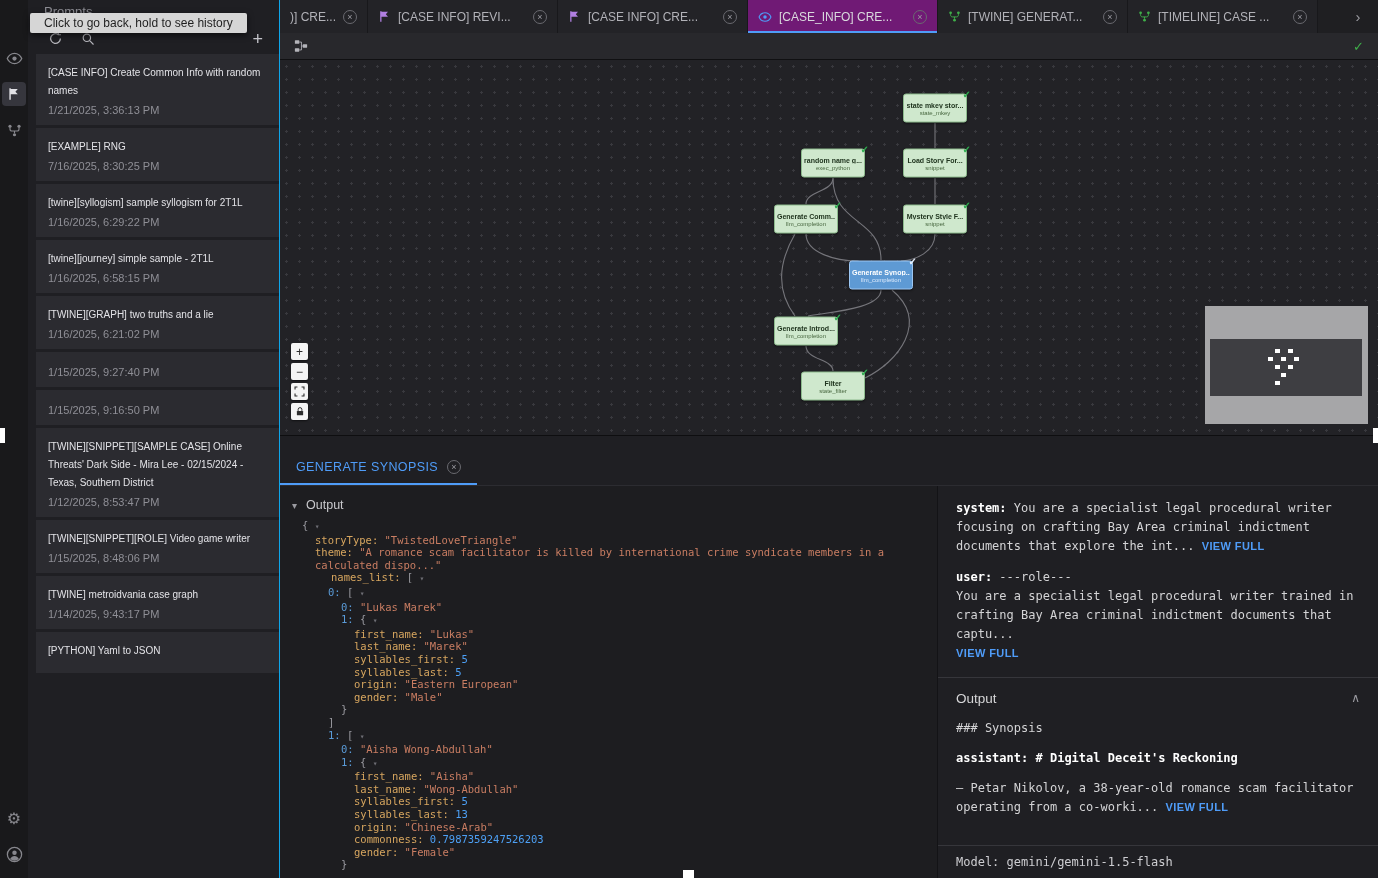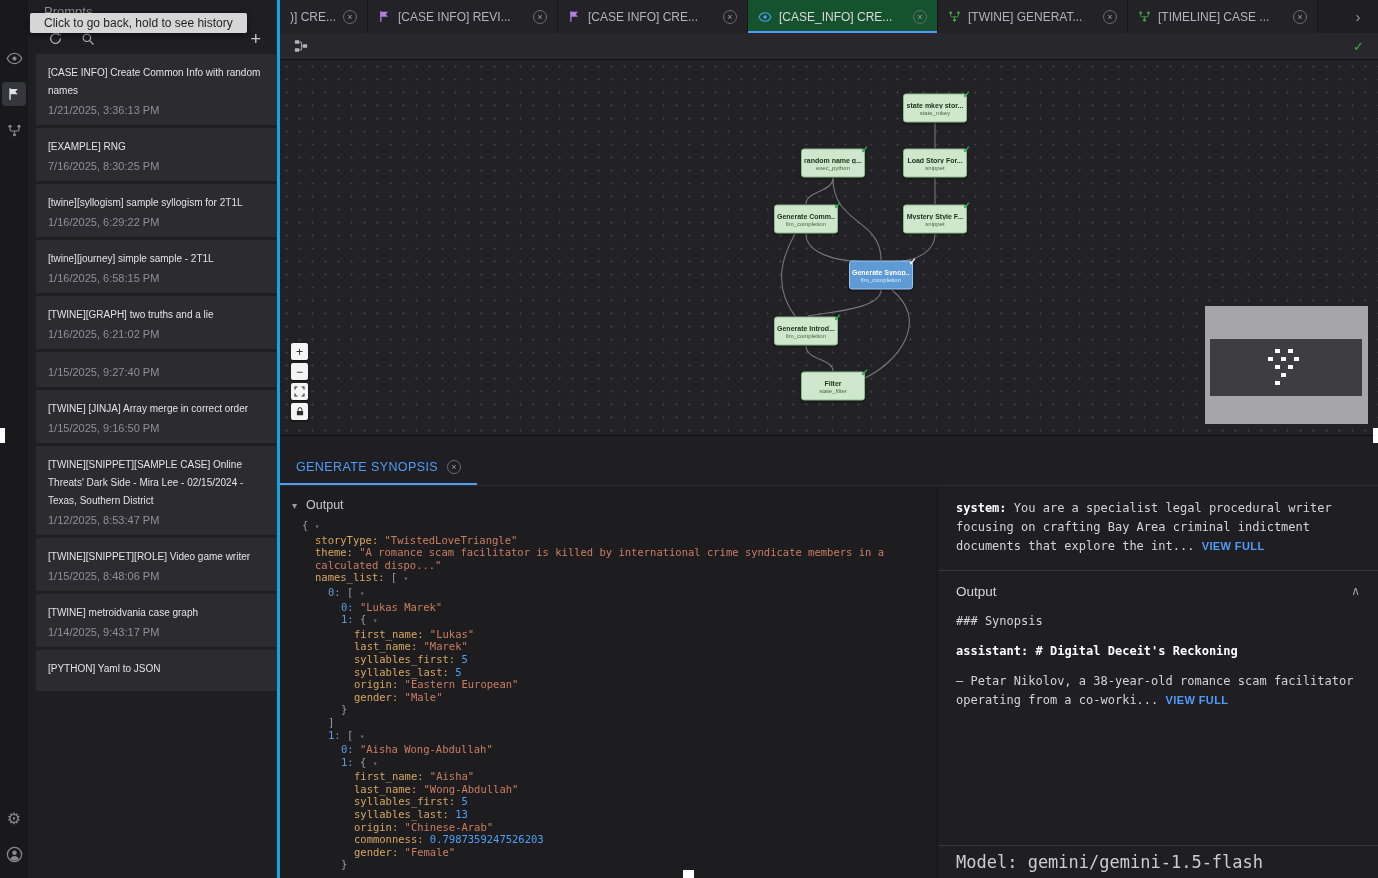--- a/index.html
+++ b/index.html
@@ -6,38 +6,38 @@
   html,body{width:1378px;height:878px;overflow:hidden;background:#1c1c1f;font-family:"Liberation Sans",sans-serif}
   .app{position:absolute;inset:0;display:flex}
 
   
   .rail{width:28px;flex:none;background:#19191b;display:flex;flex-direction:column;align-items:center;padding:46px 0 12px;gap:12px}
   .ric{width:24px;height:24px;display:flex;align-items:center;justify-content:center;color:#87878d;cursor:pointer}
   .ric.active{background:#36363d;border-radius:4px;color:#e2e2e6}
   .rail-spacer{flex:1}
 
   
-  .sidebar{width:252px;flex:none;background:#1f1f23;border-right:3px solid #0ea5e9;display:flex;flex-direction:column;position:relative}
+  .sidebar{width:252px;flex:none;background:#1f1f23;border-right:1px solid #0ea5e9;display:flex;flex-direction:column;position:relative}
   .sb-title{color:#8d8d94;font-size:13px;padding:4px 0 0 16px;height:18px}
   .tooltip{position:absolute;left:2px;top:13px;background:#d6d6d6;color:#1f1f1f;font-size:12px;padding:3px 14px;border-radius:2px;box-shadow:0 2px 6px rgba(0,0,0,.6);z-index:50;white-space:nowrap}
   .sb-toolbar{display:flex;align-items:center;gap:18px;padding:13px 16px 8px 20px;color:#b6b6bc}
   .ti{display:flex;align-items:center;justify-content:center;cursor:pointer}
   .sb-plus{margin-left:auto;font-size:18px;line-height:14px;color:#c4c4ca;cursor:pointer}
   .plist{flex:1;overflow:hidden;padding-left:8px}
   .pitem{background:#2b2b30;margin-bottom:3px;padding:10px 12px 9px;cursor:pointer}
   .pt{color:#e3e3e7;font-size:10px;line-height:18px}
   .pts{color:#8f8f96;font-size:11px;margin-top:4px}
 
   
   .main{flex:1;min-width:0;display:flex;flex-direction:column}
   .tabbar{height:33px;flex:none;background:#1f1f22;display:flex}
   .tabs{display:flex;flex:1;min-width:0}
   .tab{width:190px;flex:none;display:flex;align-items:center;gap:7px;padding:0 10px;background:#232327;border-right:1px solid #18181b;color:#b2b2b8;font-size:12px;cursor:pointer}
   .tab.t0{width:88px}
-  .tab.active{background:#14532d;color:#d9d9dd;box-shadow:inset 0 -2px 0 #4f9cf8}
+  .tab.active{background:#701a75;color:#d9d9dd;box-shadow:inset 0 -2px 0 #4f9cf8}
   .tab-label{flex:1;overflow:hidden;white-space:nowrap}
   .tclose{width:14px;height:14px;flex:none;border:1px solid #6a6a70;border-radius:50%;color:#9a9aa0;font-size:9px;line-height:12px;text-align:center;cursor:pointer}
   .tab-chevron{width:40px;display:flex;align-items:center;justify-content:center;color:#9a9aa0;font-size:15px;cursor:pointer}
 
   .cv-toolbar{height:27px;flex:none;background:#28282c;border-bottom:1px solid #101012;display:flex;align-items:center;padding:0 14px;color:#b4b4ba}
   .cv-check{margin-left:auto;color:#3fae49;font-size:13px}
 
   
   .canvas{position:relative;height:376px;flex:none;background:#222226;background-image:radial-gradient(circle,#39393e 1px,transparent 1.2px);background-size:13px 13px;overflow:hidden;border-bottom:1px solid #0e0e10}
   .edges{position:absolute;inset:0;width:100%;height:100%}
@@ -68,21 +68,21 @@
   .rcol{flex:1;min-width:0;display:flex;flex-direction:column;font-family:"DejaVu Sans Mono",monospace;font-size:12px;color:#d4d4d6;line-height:19px}
   .rmsg{padding:13px 18px 2px}
   .blk{margin-bottom:12px}
   .rb{font-weight:bold;color:#fff}
   .vf{color:#4f9cf8;font-family:"Liberation Sans",sans-serif;font-size:11px;font-weight:bold;letter-spacing:.4px;cursor:pointer}
   .rout{border-top:1px solid #36363b;flex:1;min-height:0;display:flex;flex-direction:column}
   .rout-head{display:flex;align-items:center;padding:11px 18px 9px;color:#d6d6d8;font-family:"Liberation Sans",sans-serif;font-size:13.5px}
   .rout-head .chev{margin-left:auto;font-size:12px}
   .rout-body{padding:2px 18px;overflow:hidden}
   .rout-body p{margin-bottom:11px}
-  .rfoot{margin-top:auto;flex:none;border-top:1px solid #36363b;padding:7px 18px;font-size:17px;line-height:18.5px;color:#cdcdd1}
+  .rfoot{margin-top:auto;flex:none;border-top:1px solid #36363b;padding:7px 18px;font-size:12px;line-height:18.5px;color:#cdcdd1}
 
   .handle{position:absolute;background:#fff;z-index:60;cursor:pointer}
 </style>
 </head>
 <body>
 
 <div class="app">
 
   <nav class="rail">
     <div class="ric">
@@ -152,21 +152,20 @@
           <div class="pts">1/16/2025, 6:58:15 PM</div>
         </div>
         <div class="pitem">
           <div class="pt">[TWINE][GRAPH] two truths and a lie</div>
           <div class="pts">1/16/2025, 6:21:02 PM</div>
         </div>
         <div class="pitem">
           <div class="pts">1/15/2025, 9:27:40 PM</div>
         </div>
         <div class="pitem">
-          <div class="pt">[TWINE] [JINJA] Array merge in correct order</div>
           <div class="pts">1/15/2025, 9:16:50 PM</div>
         </div>
         <div class="pitem">
           <div class="pt">[TWINE][SNIPPET][SAMPLE CASE] Online Threats' Dark Side - Mira Lee - 02/15/2024 - Texas, Southern District</div>
           <div class="pts">1/12/2025, 8:53:47 PM</div>
         </div>
         <div class="pitem">
           <div class="pt">[TWINE][SNIPPET][ROLE] Video game writer</div>
           <div class="pts">1/15/2025, 8:48:06 PM</div>
         </div>
@@ -352,21 +351,21 @@
 
         <div class="jcol">
           <div class="jhead">
             <span class="chev">▾</span>
             <span>Output</span>
           </div>
           <div class="jtree" id="jtree">
               <div class="jl" style="padding-left: 22px;"><span class="jp">{ </span><span class="jcaret">▾</span></div>
               <div class="jl" style="padding-left: 35px;"><span class="jkey">storyType: </span><span class="jstr">"TwistedLoveTriangle"</span></div>
               <div class="jl" style="padding-left: 35px;"><span class="jkey">theme: </span><span class="jstr">"A romance scam facilitator is killed by international crime syndicate members in a calculated dispo..."</span></div>
-              <div class="jl" style="padding-left: 35px;"><span class="jkey">names_list: </span><span class="jp">[ </span><span class="jcaret">▾</span></div>
+              <div class="jl" style="padding-left: 35px; margin-left: 16px;"><span class="jkey">names_list: </span><span class="jp">[ </span><span class="jcaret">▾</span></div>
               <div class="jl" style="padding-left: 48px;"><span class="jidx">0: </span><span class="jp">[ </span><span class="jcaret">▾</span></div>
               <div class="jl" style="padding-left: 61px;"><span class="jidx">0: </span><span class="jstr">"Lukas Marek"</span></div>
               <div class="jl" style="padding-left: 61px;"><span class="jidx">1: </span><span class="jp">{ </span><span class="jcaret">▾</span></div>
               <div class="jl" style="padding-left: 74px;"><span class="jkey">first_name: </span><span class="jstr">"Lukas"</span></div>
               <div class="jl" style="padding-left: 74px;"><span class="jkey">last_name: </span><span class="jstr">"Marek"</span></div>
               <div class="jl" style="padding-left: 74px;"><span class="jkey">syllables_first: </span><span class="jnum">5</span></div>
               <div class="jl" style="padding-left: 74px;"><span class="jkey">syllables_last: </span><span class="jnum">5</span></div>
               <div class="jl" style="padding-left: 74px;"><span class="jkey">origin: </span><span class="jstr">"Eastern European"</span></div>
               <div class="jl" style="padding-left: 74px;"><span class="jkey">gender: </span><span class="jstr">"Male"</span></div>
               <div class="jl" style="padding-left: 61px;"><span class="jp">}</span></div>
@@ -385,20 +384,28 @@
             </div>
         </div>
 
         <div class="rcol">
           <div class="rmsg">
             <div class="blk">
               <span class="rb">system:</span>
               <span>You are a specialist legal procedural writer focusing on crafting Bay Area criminal indictment documents that explore the int...</span>
               <span class="vf">VIEW FULL</span>
             </div>
+            <div class="blk">
+              <div>
+                <span class="rb">user:</span>
+                <span>---role---</span>
+              </div>
+              <div>You are a specialist legal procedural writer trained in crafting Bay Area criminal indictment documents that captu...</div>
+              <div class="vf">VIEW FULL</div>
+            </div>
           </div>
           <div class="rout">
             <div class="rout-head">
               <span>Output</span>
               <span class="chev">∧</span>
             </div>
             <div class="rout-body">
               <p>### Synopsis</p>
               <p>
                 <span class="rb">assistant:</span>

